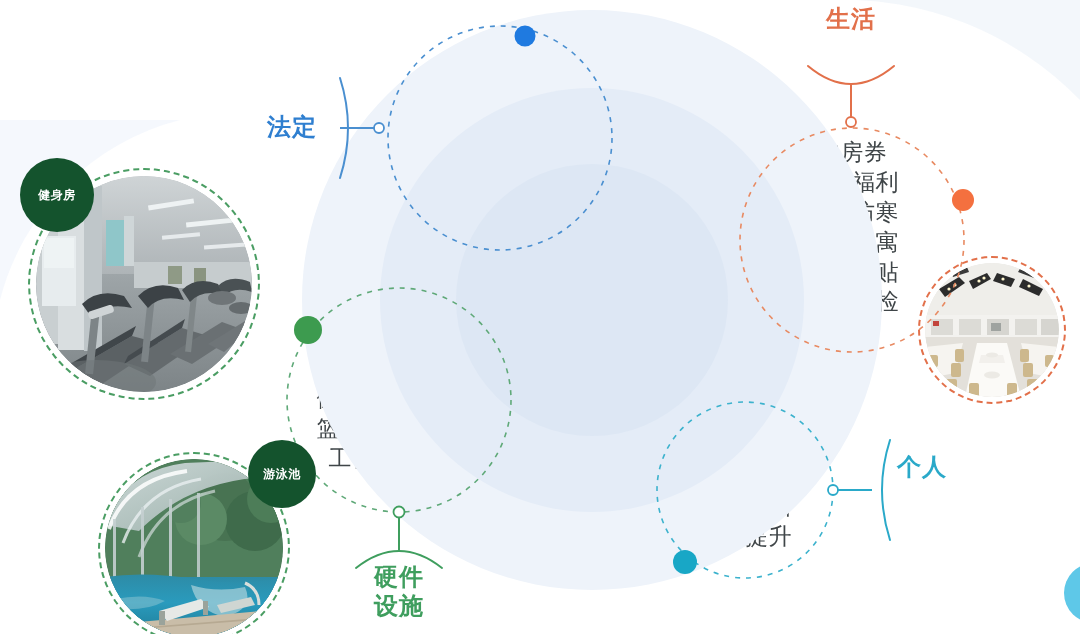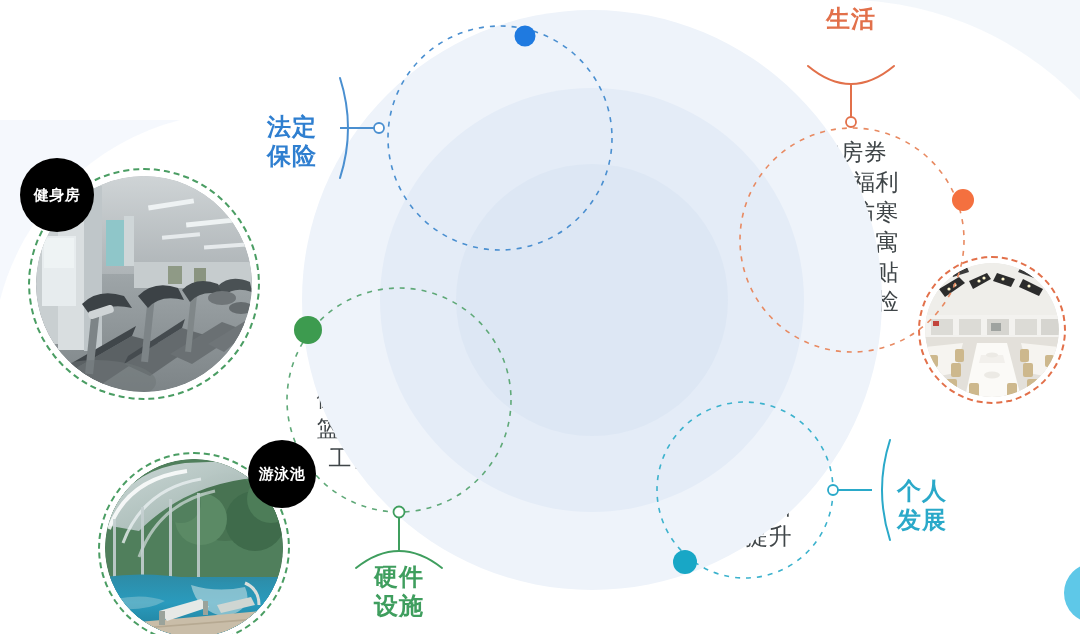--- a/index.html
+++ b/index.html
@@ -69,24 +69,24 @@
     border-radius: 50%;
     box-sizing: border-box;
   }
   .badge {
     position: absolute;
     border-radius: 50%;
     display: flex;
     align-items: center;
     justify-content: center;
     color: #ffffff;
-    font-size: 15px;
+    font-size: 12px;
     font-weight: 600;
     letter-spacing: 0.5px;
-    background: #000000;
+    background: #14532d;
     z-index: 5;
     white-space: nowrap;
   }
 </style>
 </head>
 <body>
 
 <div id="stage">
 
   <svg class="bg-svg" viewBox="0 0 1080 634">
@@ -328,21 +328,20 @@
     <div class="circle-text" style="left:400px; top:58px; width:200px;">
       <span class="line">五险一金</span>
       <span class="line">法定假日</span>
       <span class="line">带薪休假</span>
       <span class="line">全年13/14薪</span>
       <span class="line">探亲假</span>
     </div>
 
     <div class="cat-label cat-blue" style="left:244px; top:112px; width:96px;">
       <span class="line">法定</span>
-      <span class="line">保险</span>
     </div>
 
     <div class="circle-text" style="left:752px; top:138px; width:200px;">
       <span class="line">购房券</span>
       <span class="line">工会福利</span>
       <span class="line">防暑防寒</span>
       <span class="line">职工公寓</span>
       <span class="line">就餐补贴</span>
       <span class="line">健康体检</span>
     </div>
@@ -364,19 +363,18 @@
       <span class="line">设施</span>
     </div>
 
     <div class="circle-text" style="left:645px; top:432px; width:200px;">
       <span class="line">技术通道</span>
       <span class="line">后备人才</span>
       <span class="line">系统培训</span>
       <span class="line">学历提升</span>
     </div>
 
-    <div class="cat-label cat-cyan" style="left:874px; top:452px; width:96px;margin-top:24px;">
+    <div class="cat-label cat-cyan" style="left:874px; top:452px; width:96px;">
       <span class="line">个人</span>
-      <span class="line">发展</span>
     </div>
 
   </div>
 </div>
 
 </body></html>

